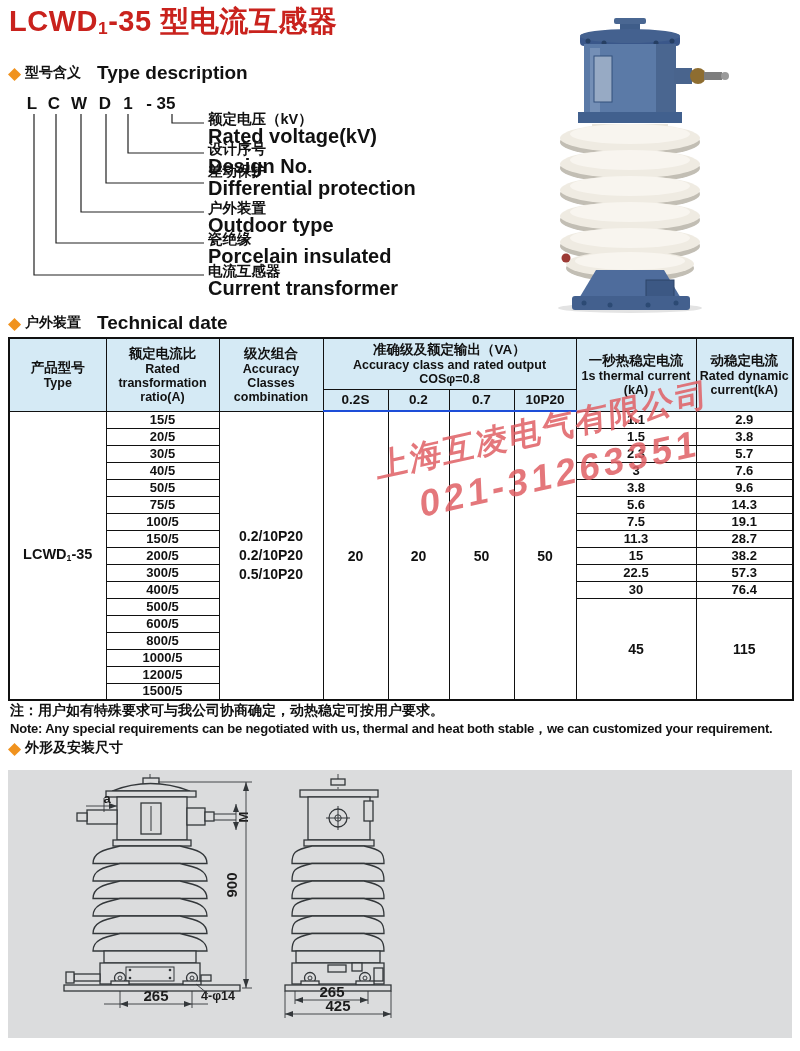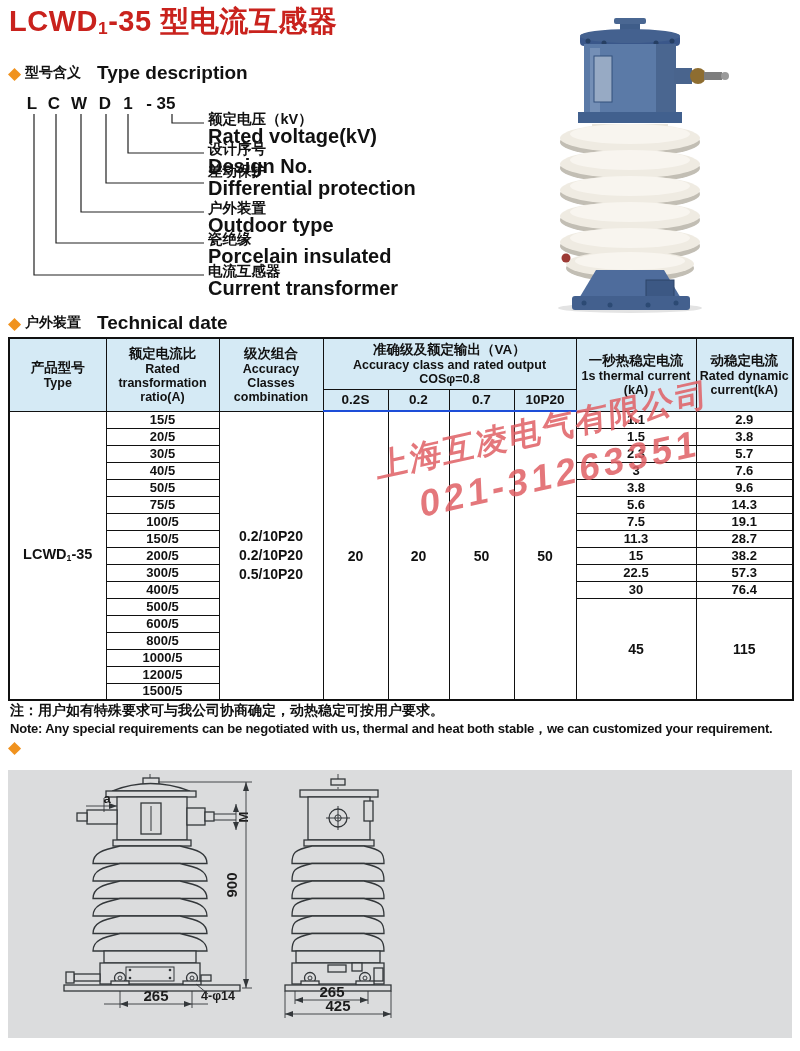--- a/index.html
+++ b/index.html
@@ -330,20 +330,21 @@
   <div id="watermark" data-interactable="false">
     <div class="wm1" data-interactable="false">上海互凌电气有限公司</div>
     <div class="wm2" data-interactable="false">021-31263351</div>
   </div>
 
   <div id="note-zh" data-interactable="false">注：用户如有特殊要求可与我公司协商确定，动热稳定可按用户要求。</div>
   <div id="note-en" data-interactable="false">Note: Any special requirements can be negotiated with us, thermal and heat both stable，we can customized your requirement.</div>
 
   <div id="sec-dim" class="sec" data-interactable="false">
     <span class="diamond" data-interactable="false">◆</span>
+    <span class="zh" data-interactable="false">外形及安装尺寸</span>
   </div>
 
   <div id="dim-panel" data-interactable="false">
     <svg id="dim-svg" width="784" height="268" viewBox="0 0 784 268" data-interactable="false">
 
       <g data-interactable="false">
 
         <line x1="142" y1="4" x2="142" y2="232" class="dim" stroke-dasharray="10,3,2,3"></line>
 
         <rect x="135" y="8" width="16" height="7" class="ol"></rect>

